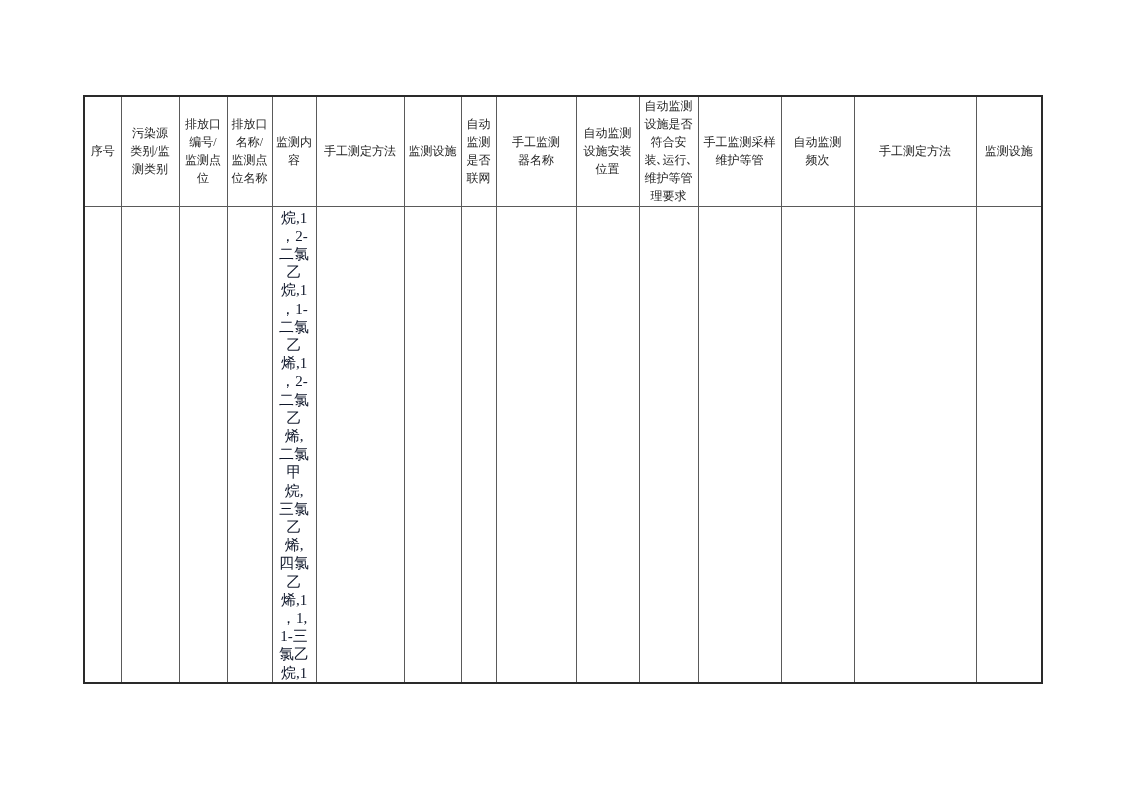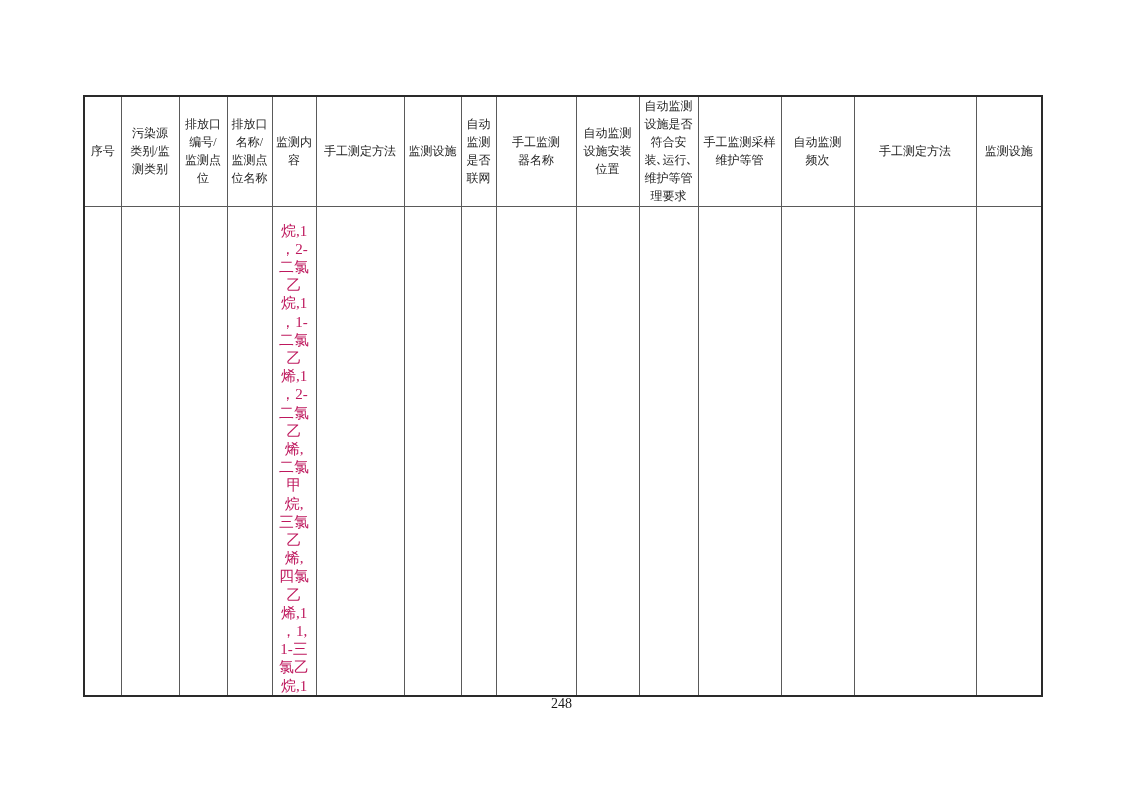--- a/index.html
+++ b/index.html
@@ -44,22 +44,22 @@
   }
   td.bcell {
     vertical-align: top;
     text-align: center;
   }
   .cell-content {
     font-size: 15px;
     line-height: 18.2px;
     white-space: pre-line;
     text-align: center;
-    padding-top: 15px;
-    color: #be185d;
+    padding-top: 2px;
+    color: #0f172a;
   }
   .page-number {
     position: absolute;
     top: 696px;
     left: 0;
     width: 1123px;
     text-align: center;
     font-size: 14px;
     color: #1a1a1a;
   }
@@ -169,15 +169,14 @@
         <td class="bcell"></td>
         <td class="bcell"></td>
         <td class="bcell"></td>
         <td class="bcell"></td>
         <td class="bcell"></td>
         <td class="bcell"></td>
       </tr>
     </tbody>
   </table>
 
-  <div class="page-number">248</div>
 
 </div>
 
 </body></html>

